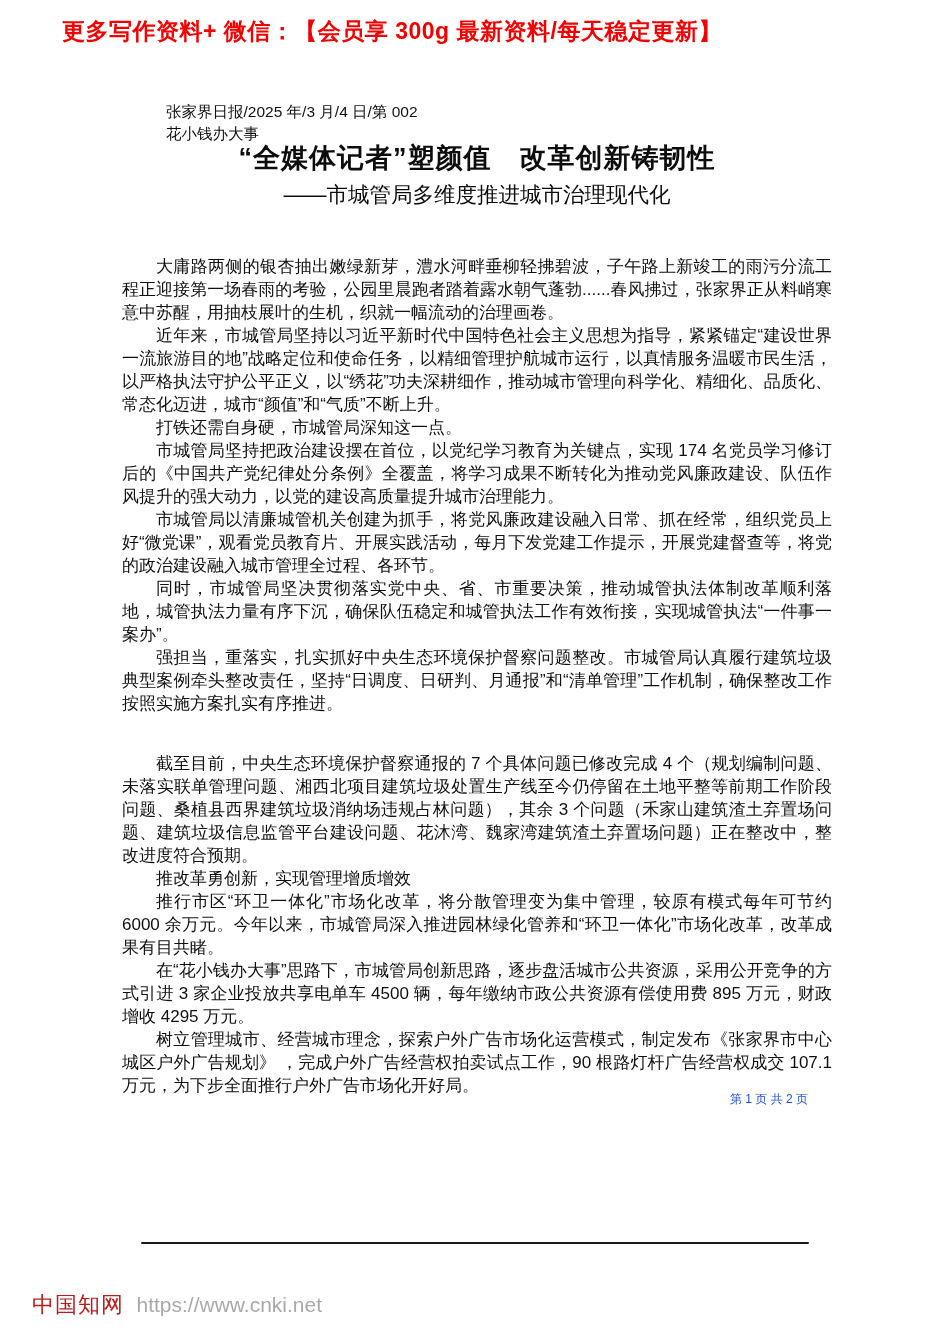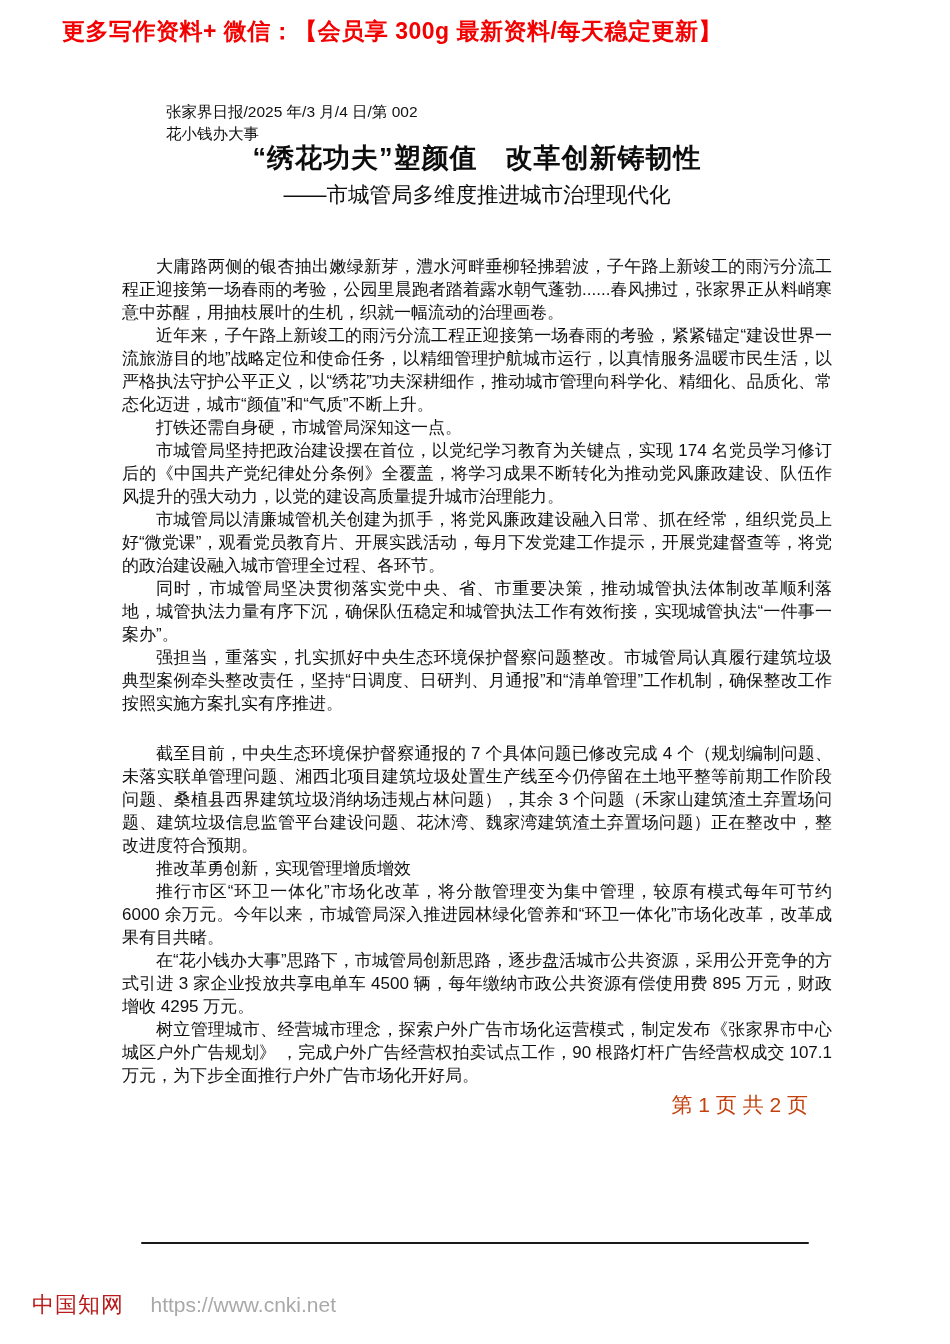--- a/index.html
+++ b/index.html
@@ -76,30 +76,30 @@
     font-size: 17px;
     line-height: 23px;
     color: #101010;
     text-align: justify;
   }
   .article p {
     text-indent: 2em;
     margin: 0;
   }
   .article p.gap {
-    margin-top: 27px;
+    margin-top: 37px;
   }
   .page-footer {
     position: absolute;
     left: 122px;
     top: 1091px;
     width: 686px;
     text-align: right;
-    font-size: 21px;
-    color: #c2410c;
+    font-size: 12px;
+    color: #1d4ed8;
   }
   .divider {
     position: absolute;
     left: 141px;
     top: 1242px;
     width: 668px;
     height: 2px;
     background: #1a1a1a;
   }
   .watermark {
@@ -109,43 +109,43 @@
     white-space: nowrap;
   }
   .watermark .brand {
     font-size: 22px;
     color: #b91c1c;
     letter-spacing: 1px;
   }
   .watermark .url {
     font-size: 21px;
     color: #a9a9a9;
-    margin-left: 22px;
+    margin-left: 8px;
   }
 </style>
 </head>
 <body>
 
 <div class="page">
 
   <div class="banner">更多写作资料+ 微信：【会员享 300g 最新资料/每天稳定更新】</div>
 
   <div class="meta">
     <div>张家界日报/2025 年/3 月/4 日/第 002</div>
     <div>花小钱办大事</div>
   </div>
 
-  <div class="title">“绣花功夫”塑颜值　改革创新铸韧性</div>
+  <div class="title">“全媒体记者”塑颜值　改革创新铸韧性</div>
 
   <div class="subtitle">——市城管局多维度推进城市治理现代化</div>
 
 
   <div class="article">
     <p>大庸路两侧的银杏抽出嫩绿新芽，澧水河畔垂柳轻拂碧波，子午路上新竣工的雨污分流工程正迎接第一场春雨的考验，公园里晨跑者踏着露水朝气蓬勃......春风拂过，张家界正从料峭寒意中苏醒，用抽枝展叶的生机，织就一幅流动的治理画卷。</p>
-    <p>近年来，子午路上新竣工的雨污分流工程正迎接第一场春雨的考验，紧紧锚定“建设世界一流旅游目的地”战略定位和使命任务，以精细管理护航城市运行，以真情服务温暖市民生活，以严格执法守护公平正义，以“绣花”功夫深耕细作，推动城市管理向科学化、精细化、品质化、常态化迈进，城市“颜值”和“气质”不断上升。</p>
+    <p>近年来，市城管局坚持以习近平新时代中国特色社会主义思想为指导，紧紧锚定“建设世界一流旅游目的地”战略定位和使命任务，以精细管理护航城市运行，以真情服务温暖市民生活，以严格执法守护公平正义，以“绣花”功夫深耕细作，推动城市管理向科学化、精细化、品质化、常态化迈进，城市“颜值”和“气质”不断上升。</p>
     <p>打铁还需自身硬，市城管局深知这一点。</p>
     <p>市城管局坚持把政治建设摆在首位，以党纪学习教育为关键点，实现 174 名党员学习修订后的《中国共产党纪律处分条例》全覆盖，将学习成果不断转化为推动党风廉政建设、队伍作风提升的强大动力，以党的建设高质量提升城市治理能力。</p>
     <p>市城管局以清廉城管机关创建为抓手，将党风廉政建设融入日常、抓在经常，组织党员上好“微党课”，观看党员教育片、开展实践活动，每月下发党建工作提示，开展党建督查等，将党的政治建设融入城市管理全过程、各环节。</p>
     <p>同时，市城管局坚决贯彻落实党中央、省、市重要决策，推动城管执法体制改革顺利落地，城管执法力量有序下沉，确保队伍稳定和城管执法工作有效衔接，实现城管执法“一件事一案办”。</p>
     <p>强担当，重落实，扎实抓好中央生态环境保护督察问题整改。市城管局认真履行建筑垃圾典型案例牵头整改责任，坚持“日调度、日研判、月通报”和“清单管理”工作机制，确保整改工作按照实施方案扎实有序推进。</p>
     <p class="gap">截至目前，中央生态环境保护督察通报的 7 个具体问题已修改完成 4 个（规划编制问题、未落实联单管理问题、湘西北项目建筑垃圾处置生产线至今仍停留在土地平整等前期工作阶段问题、桑植县西界建筑垃圾消纳场违规占林问题），其余 3 个问题（禾家山建筑渣土弃置场问题、建筑垃圾信息监管平台建设问题、花沐湾、魏家湾建筑渣土弃置场问题）正在整改中，整改进度符合预期。</p>
     <p>推改革勇创新，实现管理增质增效</p>
     <p>推行市区“环卫一体化”市场化改革，将分散管理变为集中管理，较原有模式每年可节约 6000 余万元。今年以来，市城管局深入推进园林绿化管养和“环卫一体化”市场化改革，改革成果有目共睹。</p>
     <p>在“花小钱办大事”思路下，市城管局创新思路，逐步盘活城市公共资源，采用公开竞争的方式引进 3 家企业投放共享电单车 4500 辆，每年缴纳市政公共资源有偿使用费 895 万元，财政增收 4295 万元。</p>
     <p>树立管理城市、经营城市理念，探索户外广告市场化运营模式，制定发布《张家界市中心城区户外广告规划》 ，完成户外广告经营权拍卖试点工作，90 根路灯杆广告经营权成交 107.1 万元，为下步全面推行户外广告市场化开好局。</p>

